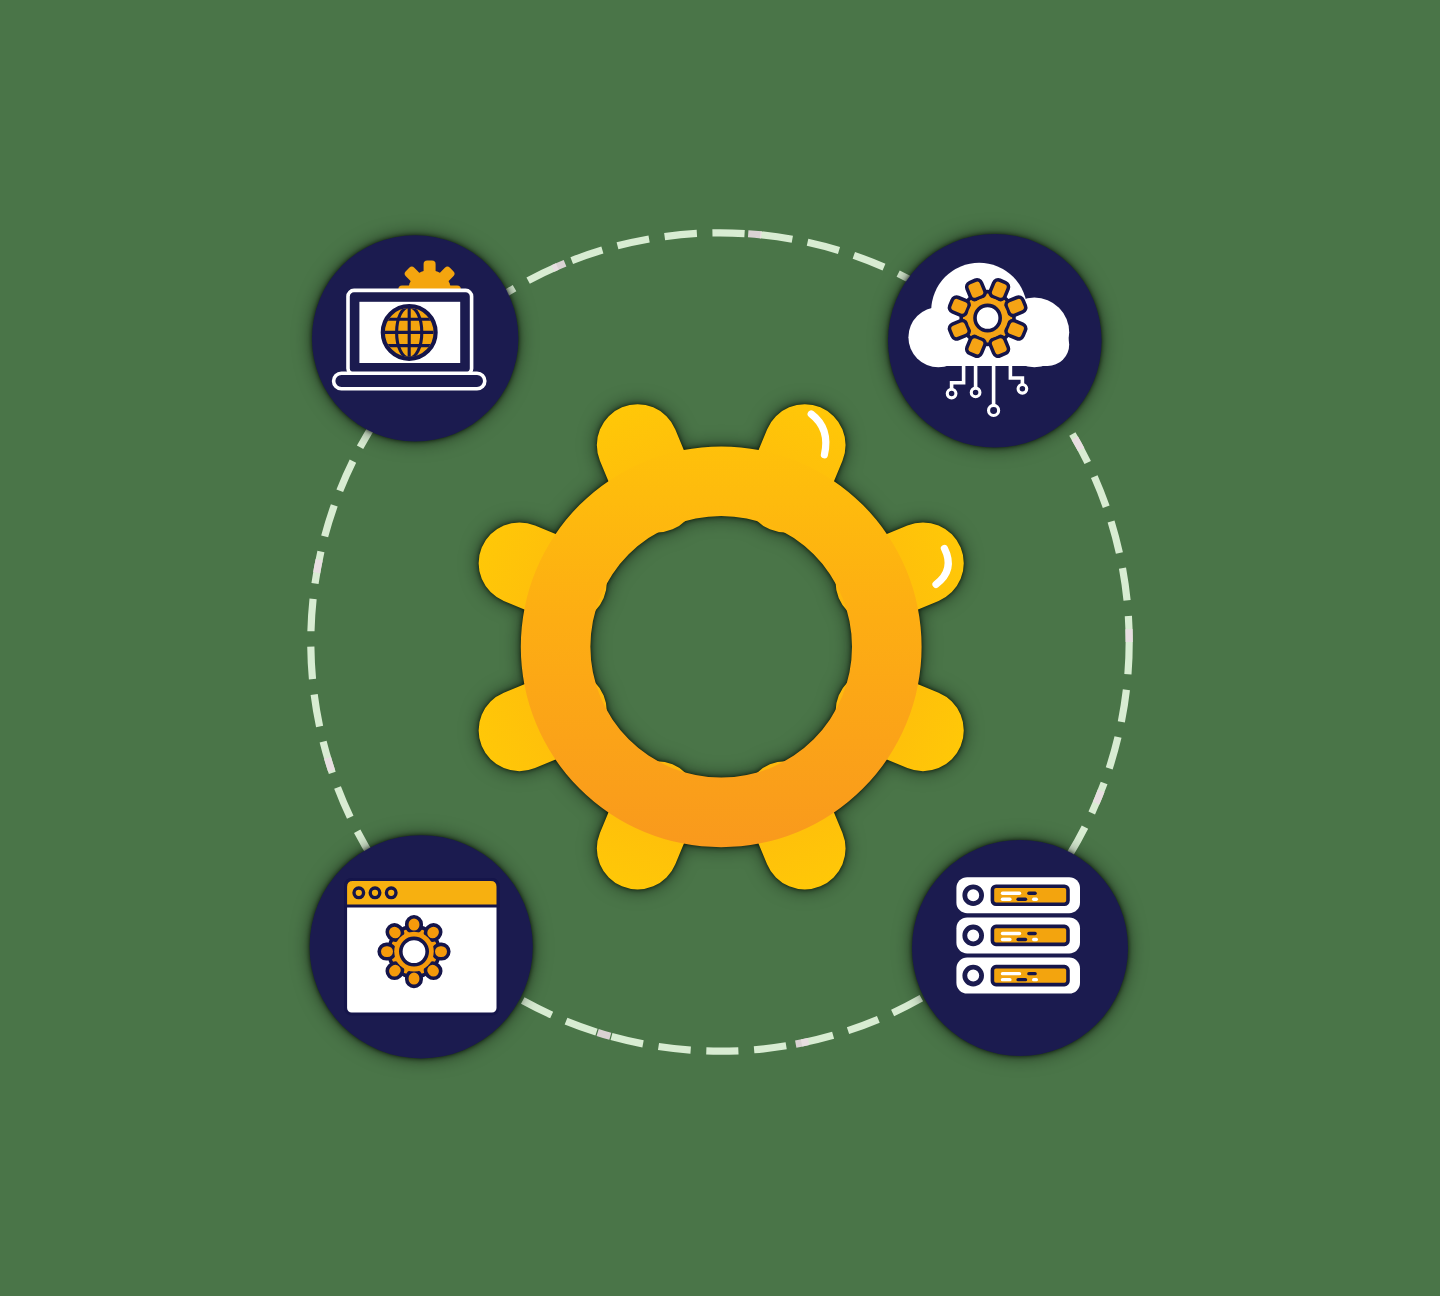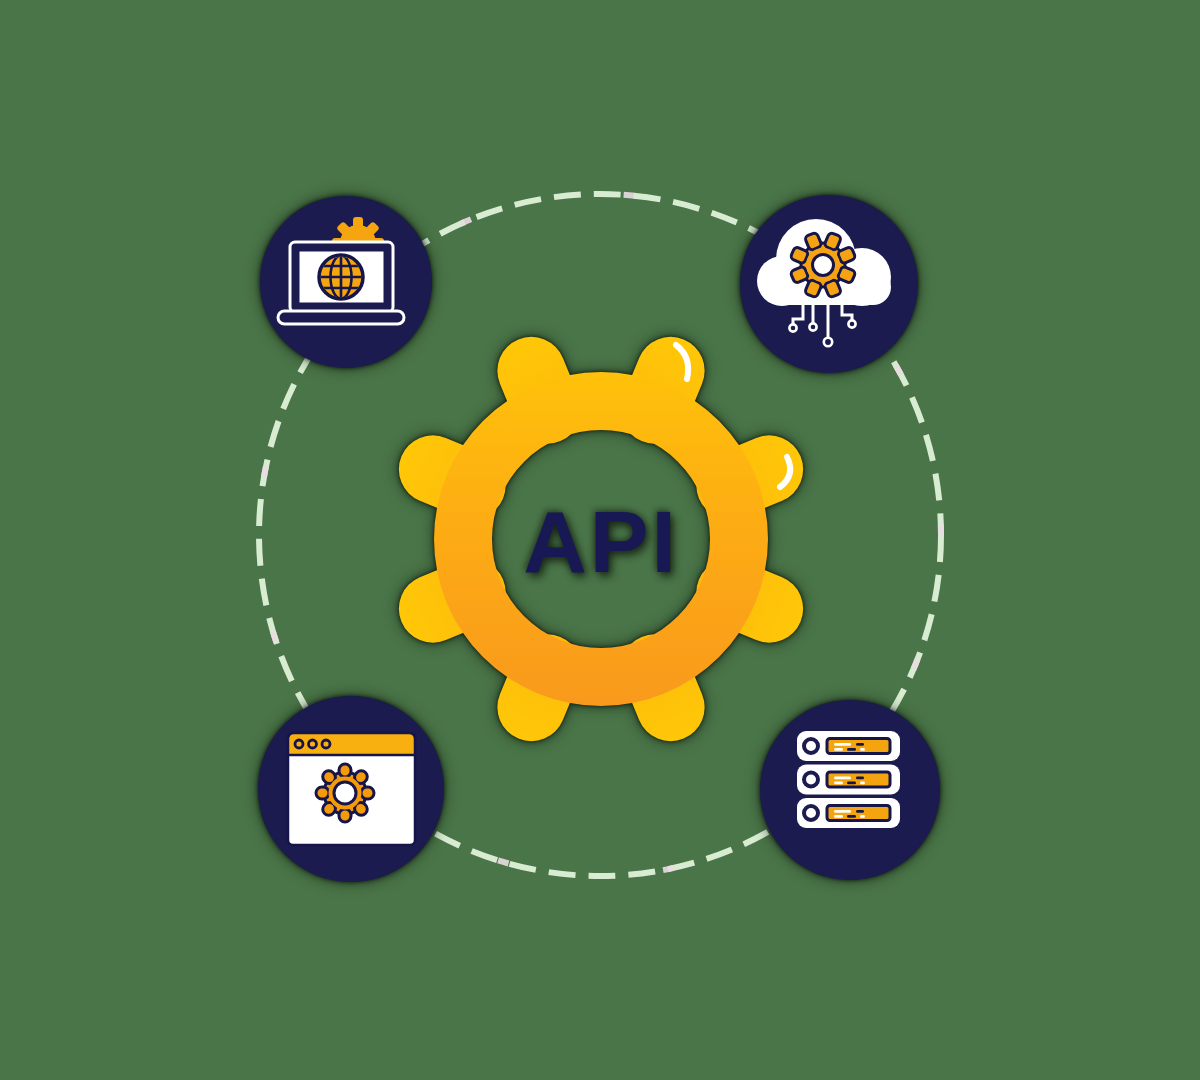--- a/index.html
+++ b/index.html
@@ -200,15 +200,14 @@
       </g>
       <path fill-rule="evenodd" fill="url(#gearGrad)" d="M230,63 A167,167 0 1,0 230,397 A167,167 0 1,0 230,63 Z
                M230,121 A109,109 0 1,1 230,339 A109,109 0 1,1 230,121 Z"></path>
       <g stroke="#ffffff" stroke-width="6" fill="none" stroke-linecap="round">
         <path d="M305,36 q16,12 11,34"></path>
         <path d="M416,148 q9,18 -7,30"></path>
       </g>
     </svg>
   </div>
 
-  <div class="abs api-label">API</div>
 
 </div>
 
 </body></html>

